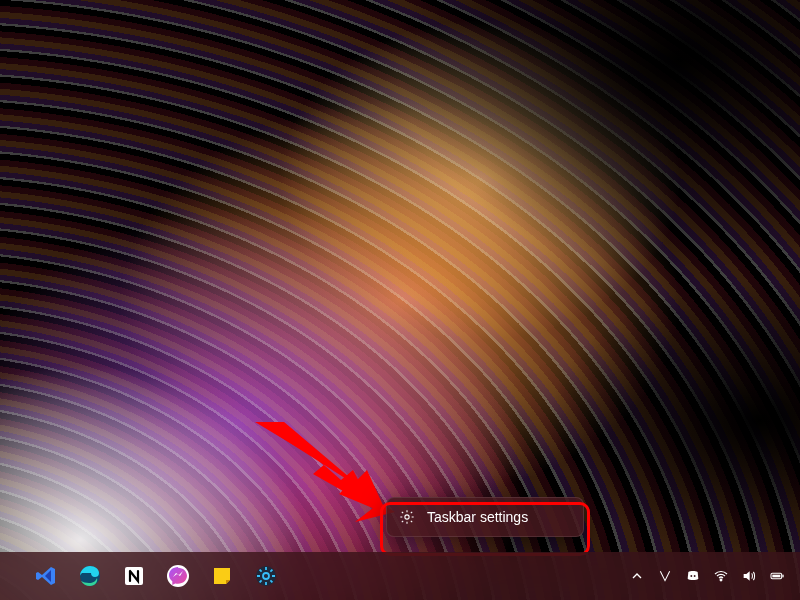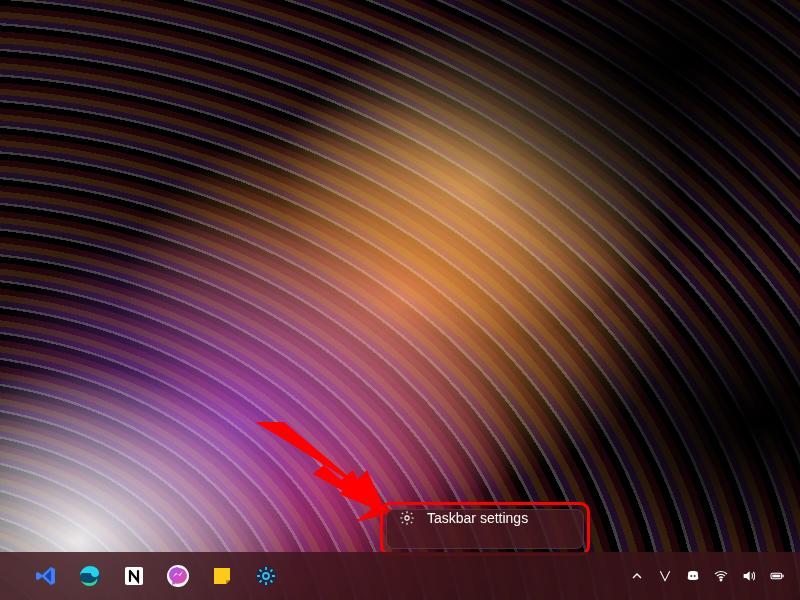--- a/index.html
+++ b/index.html
@@ -74,27 +74,28 @@
     padding-right: 6px;
     color: #fff;
   }
   .tray-icon { width: 18px; height: 18px; display:flex; align-items:center; justify-content:center; }
   .tray-icon svg { width: 16px; height: 16px; }
 
   
   .context-menu {
     position: absolute;
     left: 386px;
-    top: 509px;
+    top: 497px;
     width: 198px;
     height: 40px;
     background: rgba(70, 25, 30, 0.85);
     border: 1px solid rgba(255,255,255,0.1);
     border-radius: 8px;
     display: flex;
+    align-items: center;
     padding: 0 12px;
     gap: 12px;
     color: #fff;
     font-size: 14px;
     box-shadow: 0 8px 24px rgba(0,0,0,0.5);
   }
   .context-menu .gear { width: 16px; height: 16px; flex-shrink:0; }
 
   
   .highlight-box {

